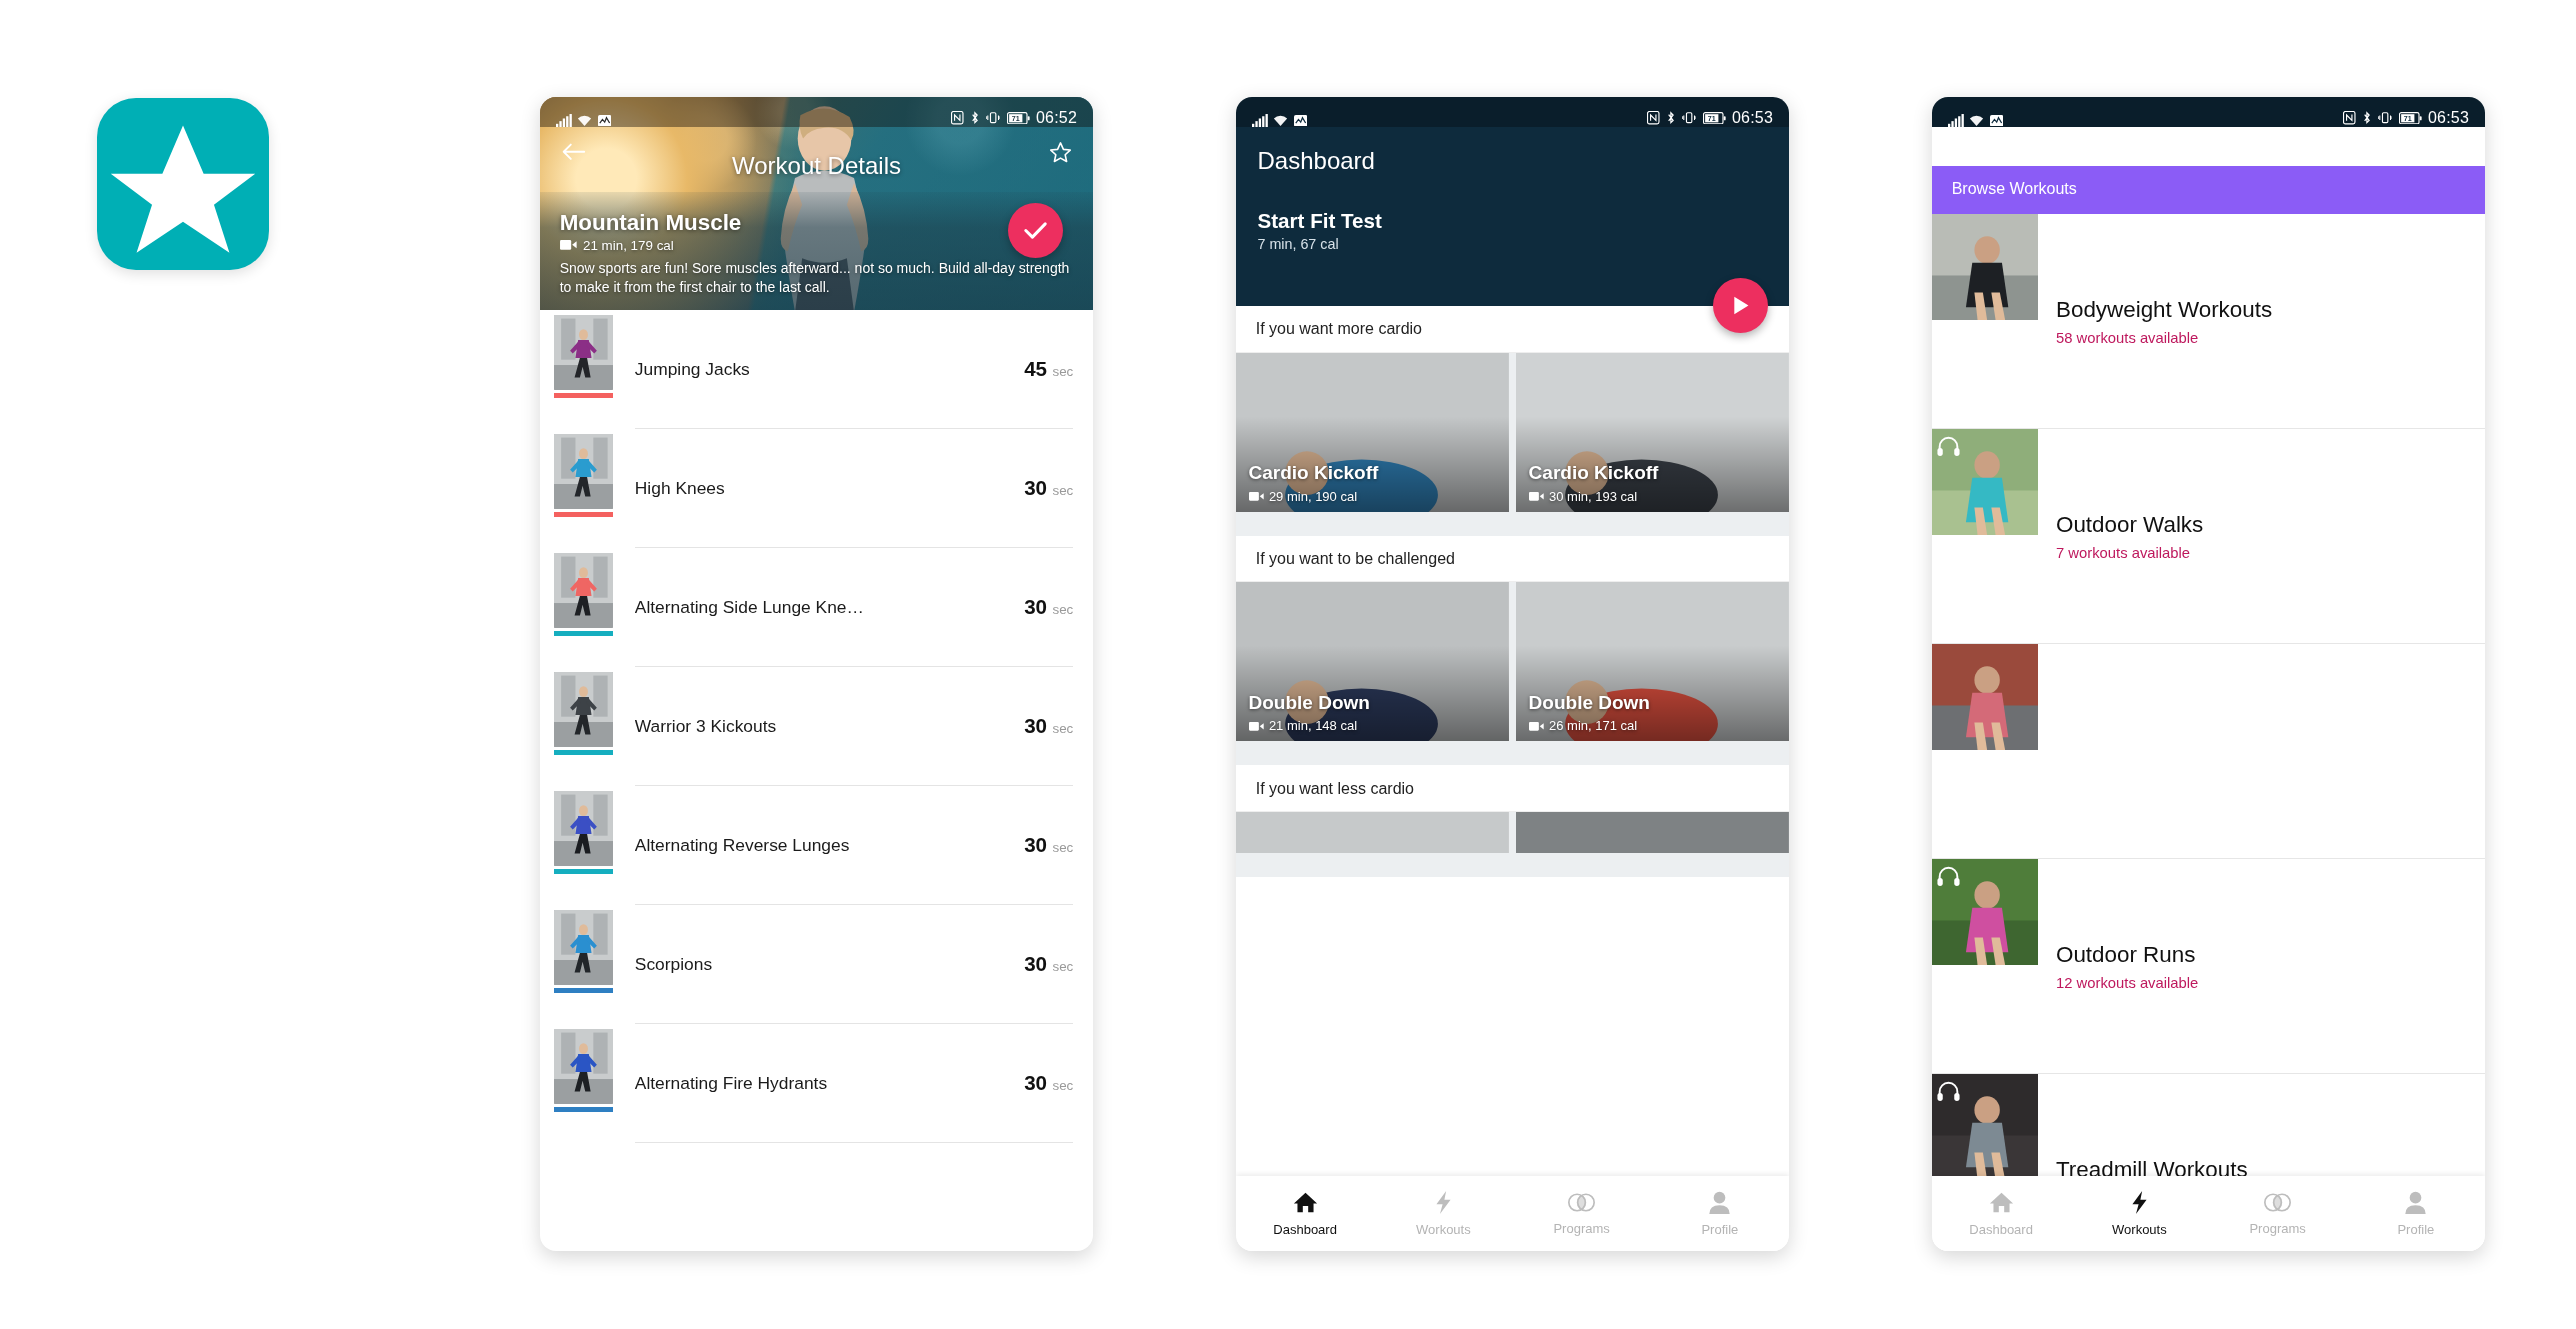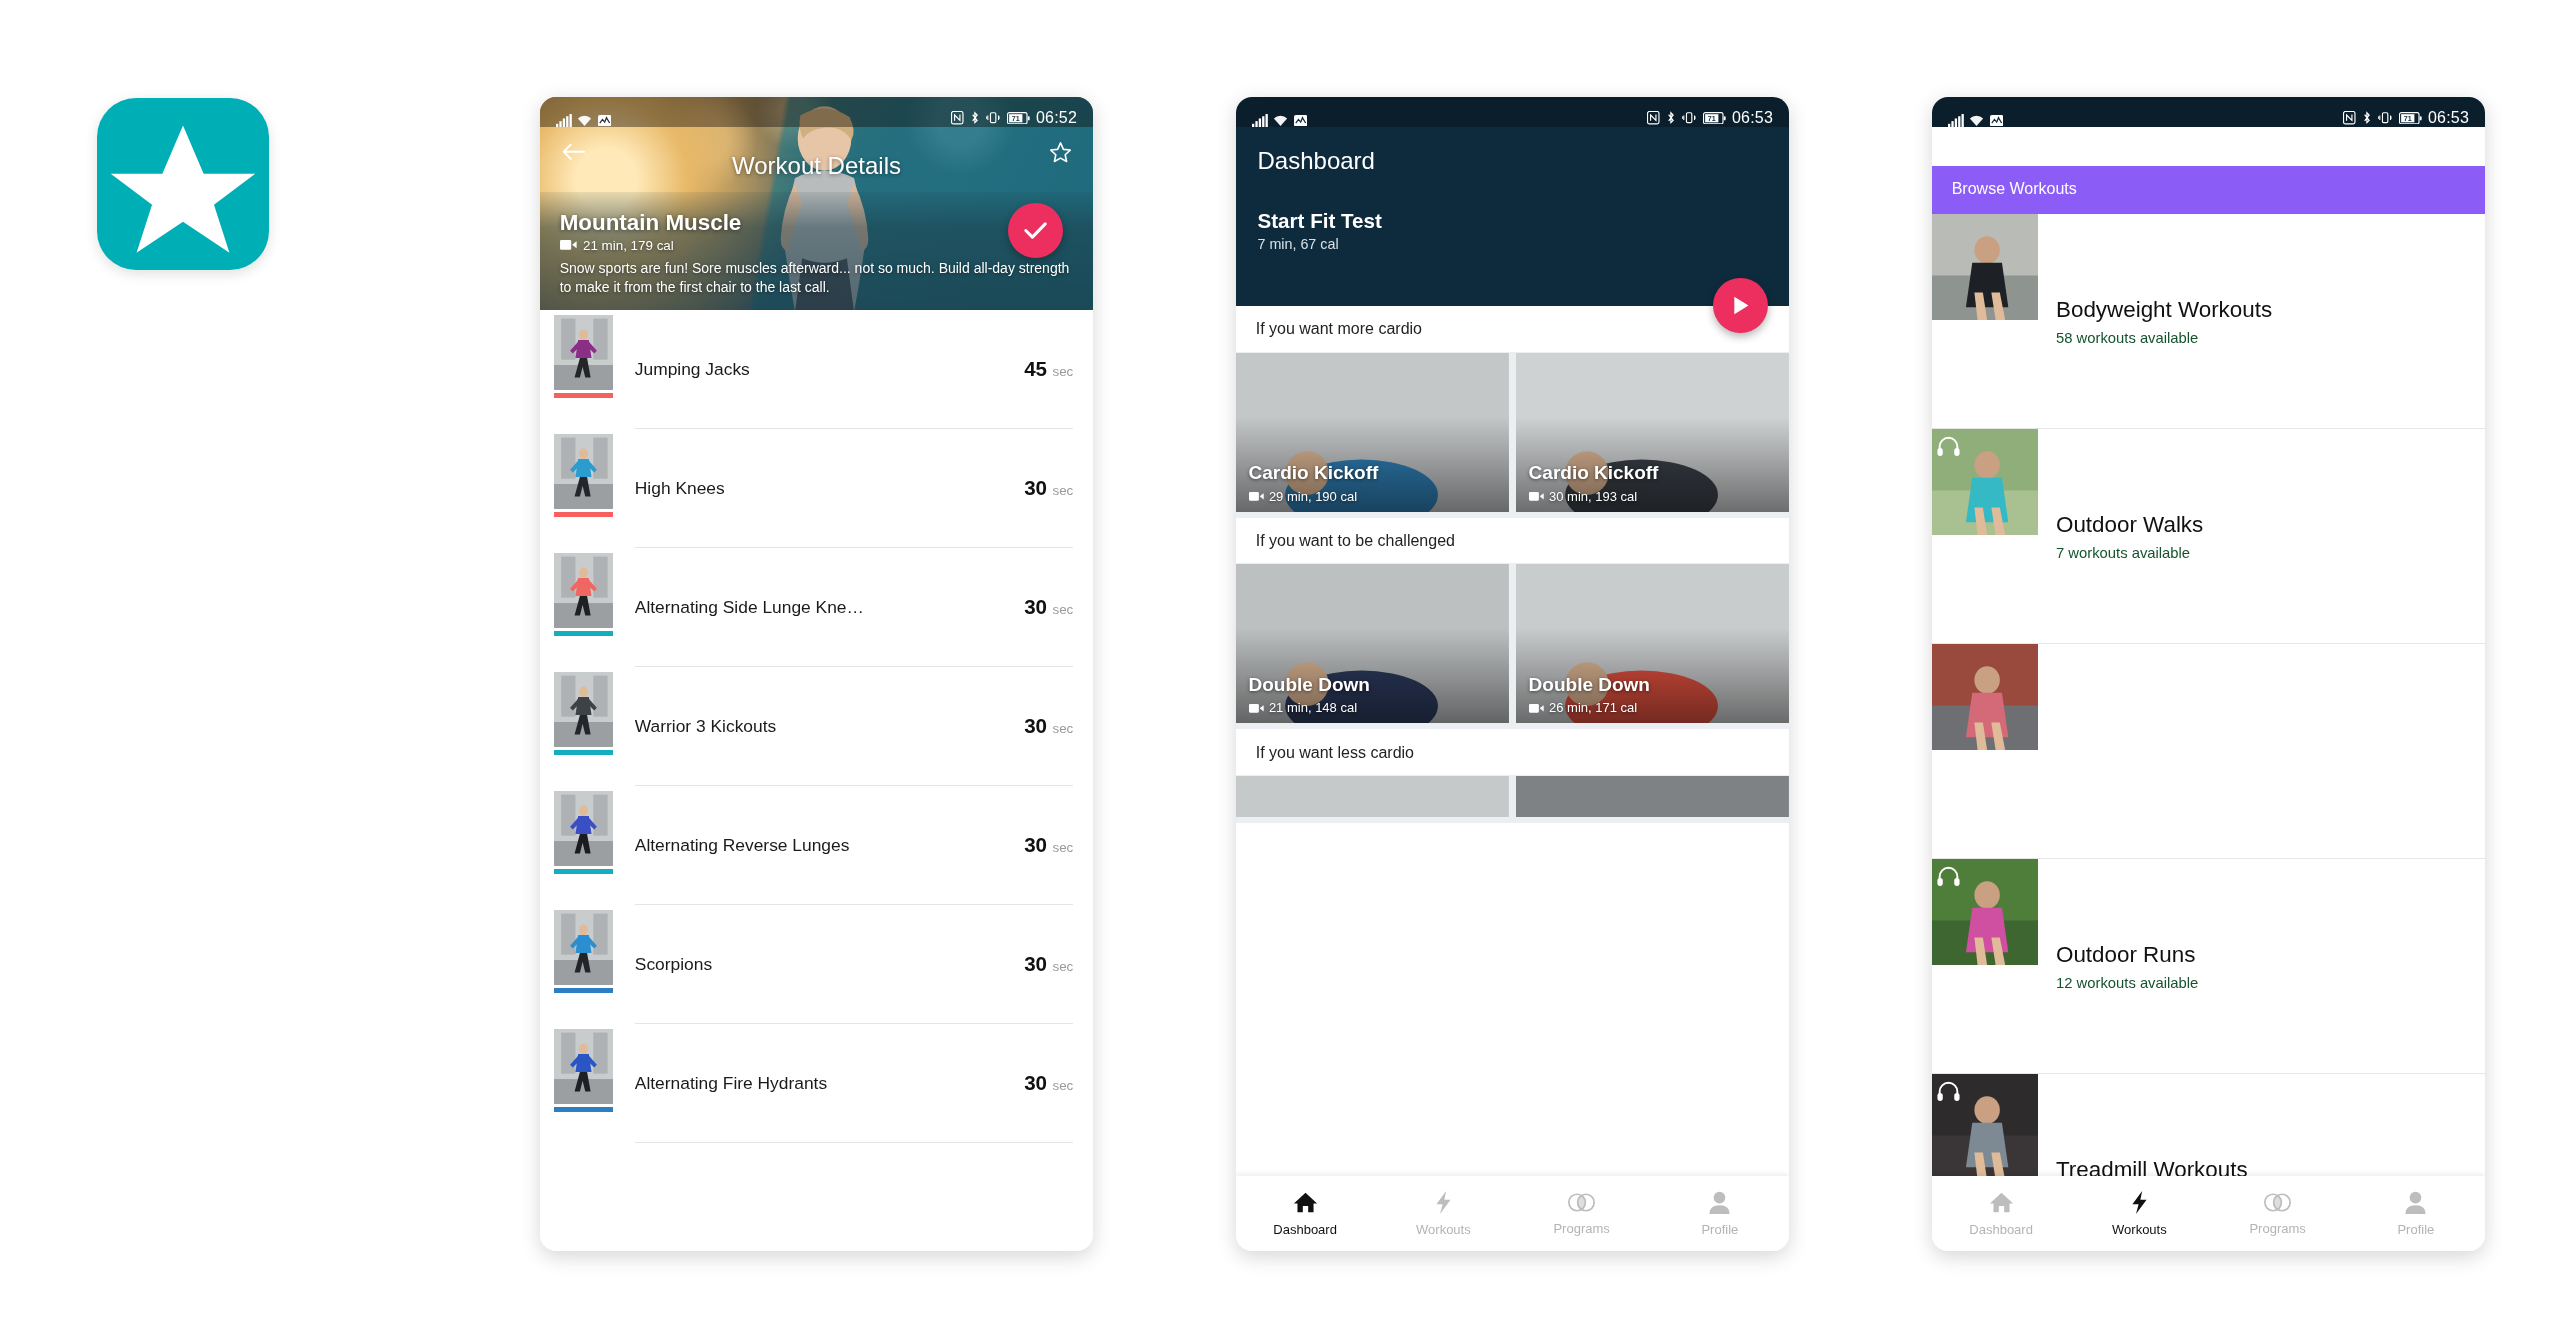--- a/index.html
+++ b/index.html
@@ -122,21 +122,21 @@
     width: 55px; height: 55px; border-radius: 50%;
     background: #ED2F5F; border: none; cursor: pointer;
     display: flex; align-items: center; justify-content: center;
     box-shadow: 0 3.6px 9px rgba(0,0,0,.3); z-index: 20;
   }
   .dash-scroll { background: #eceff1; }
   .sec-label {
     background: #fff; font-size: 16px; color: #222;
     padding: 14.3px 19.7px 13.4px 19.7px; border-bottom: 0.9px solid #eee;
   }
-  .card-pair { display: flex; gap: 7.2px; padding: 0 0 6px 0; background: #eceff1; }
+  .card-pair { display: flex; gap: 7.2px; padding: 0 0 24px 0; background: #eceff1; }
   .wcard { position: relative; flex: 1; height: 159px; overflow: hidden; cursor: pointer; }
   .wcard-scrim {
     position: absolute; inset: 0;
     background: linear-gradient(180deg, rgba(0,0,0,0) 40%, rgba(0,0,0,.48) 100%);
   }
   .wcard-txt { position: absolute; left: 12.5px; right: 9px; bottom: 8px; color: #fff; }
   .wcard-name { font-size: 19px; font-weight: 700; text-shadow: 0 0.9px 3.6px rgba(0,0,0,.55); line-height: 1.1; }
   .wcard-meta { display: flex; align-items: center; gap: 5.4px; font-size: 13px; margin-top: 4.5px; text-shadow: 0 0.9px 3.6px rgba(0,0,0,.55); }
 
   
@@ -153,21 +153,21 @@
   
   .browse-header {
     background: #8b5cf6; color: #fff;
     padding: 14.3px 19.7px 16px 19.7px; font-size: 16px; margin-top: 39px;
   }
   .cat-row { display: flex; height: 215px; background: #fff; border-bottom: 0.9px solid #e6e6e6; cursor: pointer; }
   .cat-thumb { width: 106px; flex: none; position: relative; overflow: hidden; }
   .cat-head { position: absolute; left: 5.4px; top: 5.4px; z-index: 4; }
   .cat-body { flex: 1; padding: 0 18px; display: flex; flex-direction: column; justify-content: center; }
   .cat-name { font-size: 22.4px; color: #111; line-height: 1.14; }
-  .cat-count { font-size: 14.8px; color: #14532d; margin-top: 7.2px; }
+  .cat-count { font-size: 14.8px; color: #be185d; margin-top: 7.2px; }
 
   
   .ph { position: absolute; inset: 0; }
 </style>
 </head>
 <body>
 
 <div class="stage">
 
   <div class="app-icon">

